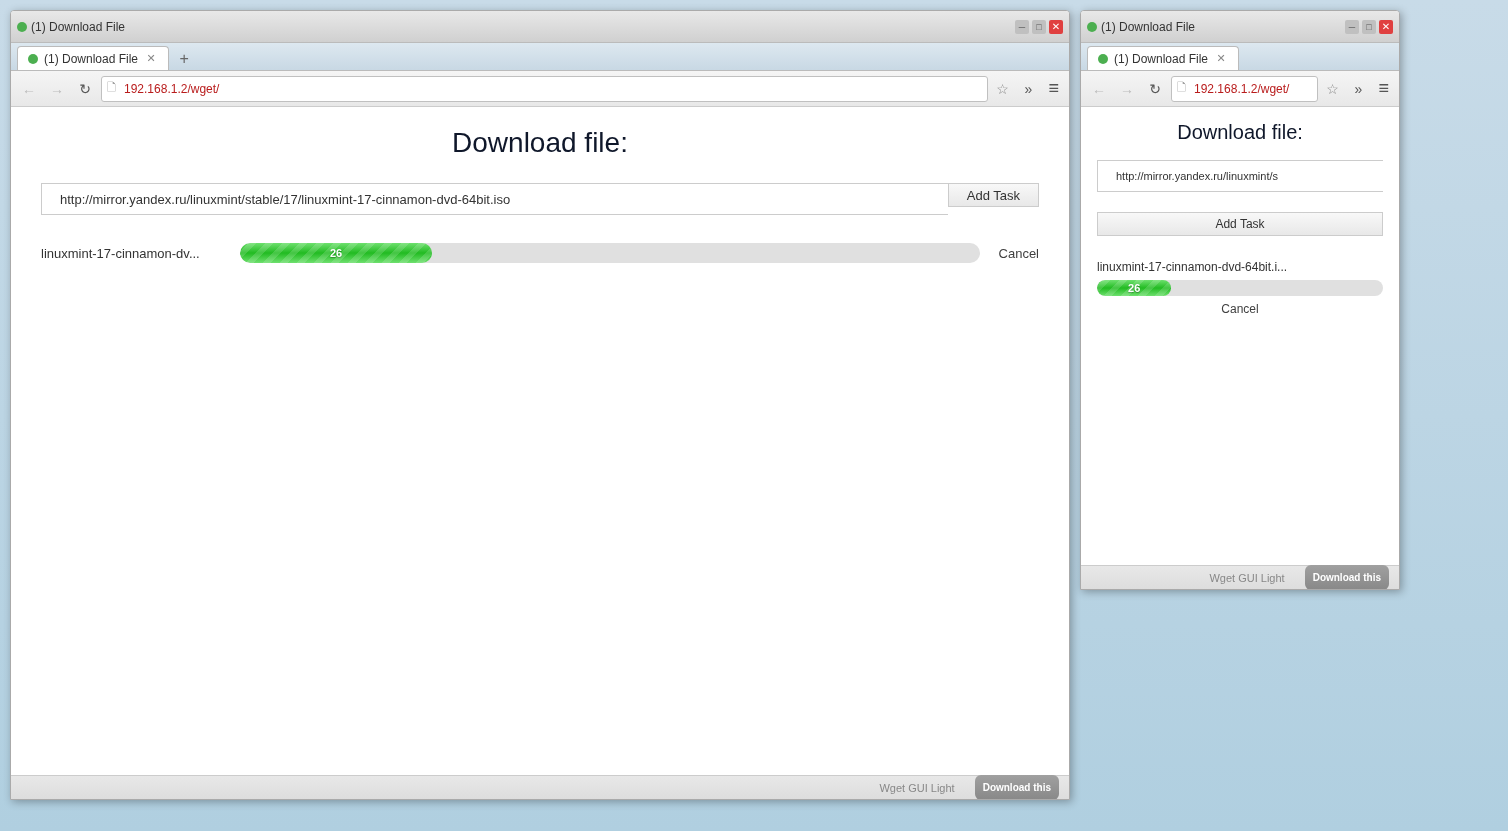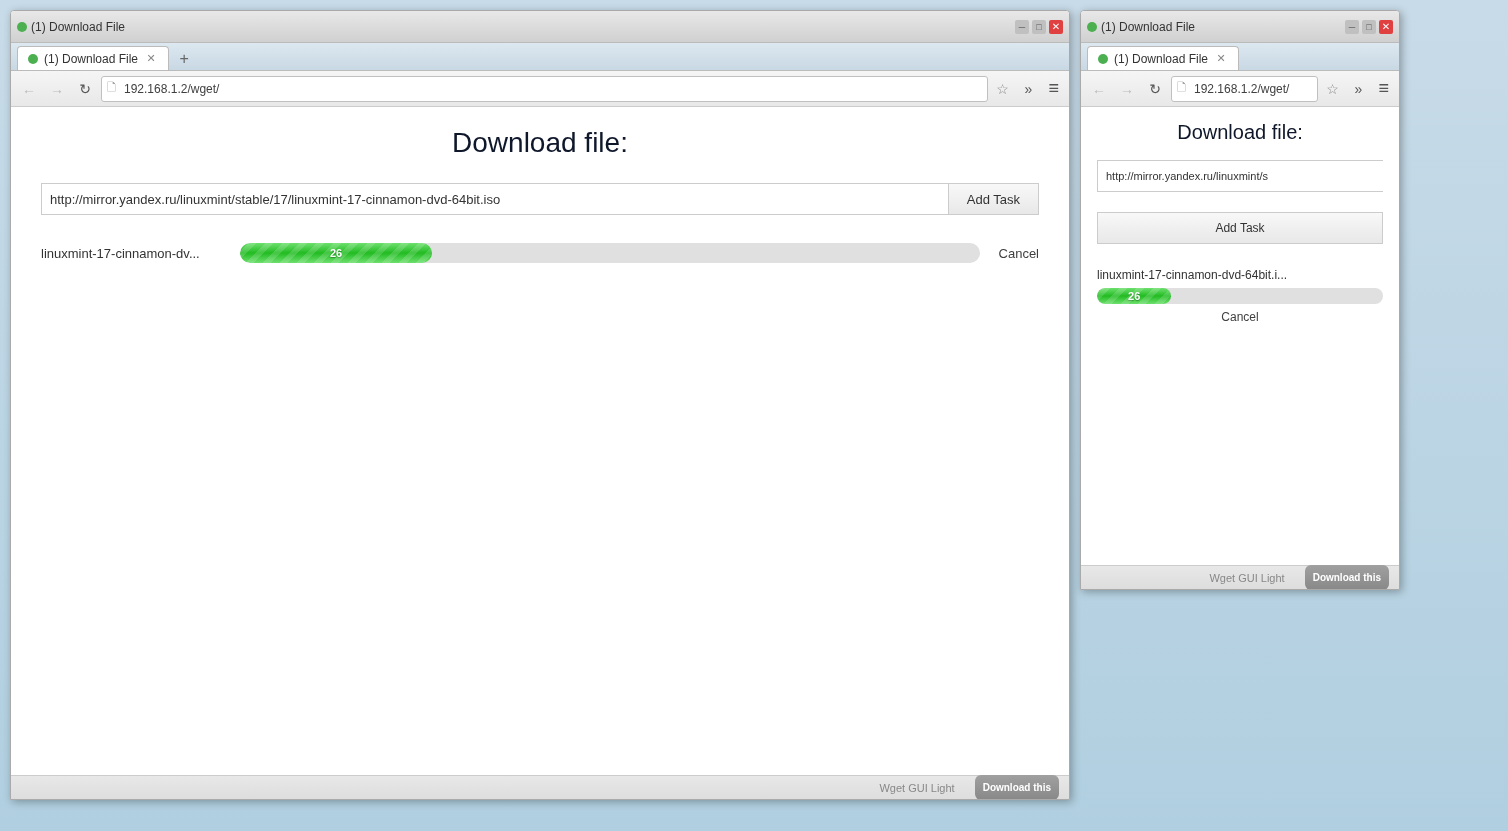--- a/index.html
+++ b/index.html
@@ -190,21 +190,21 @@
 
     .address-bar-icon {
       position: absolute;
       left: 5px;
       color: #888;
       font-size: 11px;
     }
 
     .address-bar-text {
       font-size: 12px;
-      color: #404040;
+      color: #b91c1c;
       white-space: nowrap;
     }
 
     .nav-star {
       width: 20px;
       height: 20px;
       display: flex;
       align-items: center;
       justify-content: center;
       color: #888;
@@ -246,28 +246,28 @@
       display: flex;
       gap: 0;
       margin-bottom: 20px;
     }
 
     .url-input {
       flex: 1;
       height: 32px;
       border: 1px solid #ccc;
       border-right: none;
-      padding: 0 8px;
+      padding: 0 18px;
       font-size: 13px;
       color: #333;
       outline: none;
     }
 
     .add-task-btn {
-      height: 32px;
+      height: 24px;
       padding: 0 18px;
       background: linear-gradient(180deg, #f8f8f8 0%, #e8e8e8 100%);
       border: 1px solid #ccc;
       font-size: 13px;
       color: #333;
       cursor: pointer;
       white-space: nowrap;
     }
 
     

